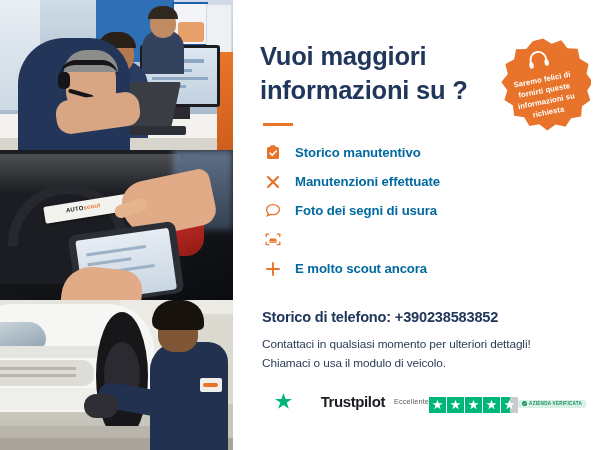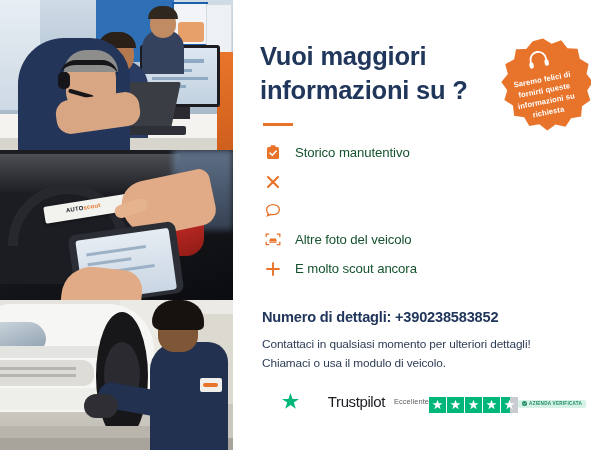--- a/index.html
+++ b/index.html
@@ -89,36 +89,36 @@
   
   .content { flex:1; position:relative; background:#ffffff; padding:40px 27px 0 27px; }
 
   .headline { font-size:25.5px; font-weight:bold; color:#20365b; line-height:1.32; letter-spacing:-.2px; max-width:215px; }
   .divider { width:30px; height:3px; background:#e8732a; margin:16px 0 12px 3px; }
 
   .features { list-style:none; margin:0 0 0 2px; }
   .feature { display:flex; align-items:center; height:29px; }
   .feature .ico { width:22px; height:20px; flex:0 0 22px; display:flex; align-items:center; justify-content:center; color:#e8732a; margin-right:11px; }
   .feature .ico svg { display:block; }
-  .feature .flabel { font-size:13.2px; color:#14532d; letter-spacing:-.1px; }
+  .feature .flabel { font-size:13.2px; color:#0369a1; letter-spacing:-.1px;font-weight:bold; }
 
   .phone { margin:26px 0 0 2px; font-size:14.6px; font-weight:bold; color:#20365b; letter-spacing:-.2px; }
   .sub { margin:10px 0 0 2px; font-size:11.8px; color:#2c3c55; line-height:1.55; letter-spacing:-.1px; }
 
   
   .badge { position:absolute; right:9px; top:36px; width:96px; height:96px; }
   .badge .burst { position:absolute; inset:0; }
   .badge .bcontent { position:absolute; inset:0; display:flex; flex-direction:column; align-items:center; justify-content:center; transform:rotate(-11deg); }
   .badge .hsicon { margin-bottom:2px; }
   .badge .btext { font-size:7.6px; font-weight:bold; color:#ffffff; text-align:center; line-height:1.45; letter-spacing:.1px; padding:0 8px; }
 
   
   .tp { position:absolute; right:14px; bottom:37px; display:flex; align-items:flex-end; gap:8px; }
   .tp-mark { display:flex; align-items:center; gap:3px; padding-bottom:3px; }
-  .tp-name { font-size:15px; font-weight:normal; color:#1c1c22; letter-spacing:-.4px;margin-left:26px; }
+  .tp-name { font-size:15px; font-weight:bold; color:#1c1c22; letter-spacing:-.4px;margin-left:26px; }
   .tp-right { display:flex; flex-direction:row; align-items:flex-start; }
   .tp-ecc { font-size:7.4px; color:#5b5b63; margin:0 0 2px 1px; letter-spacing:.1px; }
   .stars { display:flex; gap:1.5px; }
   .star { width:16.5px; height:16.5px; background:#00b67a; display:flex; align-items:center; justify-content:center; }
   .star.half { background:linear-gradient(90deg,#00b67a 52%,#c8cbcf 52%); }
   .verified { margin-top:3px; background:#d6f2e6; border-radius:2px; padding:1.5px 4px; display:flex; align-items:center; gap:2.5px; }
   .verified .vtxt { font-size:4.6px; font-weight:bold; color:#1b8a5f; letter-spacing:.25px; }
 </style>
 </head>
 <body>
@@ -228,62 +228,63 @@
       <li class="feature">
         <span class="ico">
           <svg width="16" height="16" viewBox="0 0 16 16">
               <g stroke="#e8732a" stroke-width="2.1" stroke-linecap="round">
                 <path d="M3 3l10 10"></path>
                 <path d="M13 3L3 13"></path>
               </g>
               <circle cx="8" cy="8" r="1.5" fill="#e8732a"></circle>
             </svg>
         </span>
+        <span class="flabel">Manutenzioni effettuate</span>
       </li>
 
       <li class="feature">
         <span class="ico">
           <svg width="16" height="15" viewBox="0 0 16 15">
               <path d="M8 1.6c3.6 0 6.4 2.2 6.4 5s-2.8 5-6.4 5c-.8 0-1.5-.1-2.2-.3L2.4 12.8l.9-2.3C2.2 9.6 1.6 8.4 1.6 6.6c0-2.8 2.8-5 6.4-5z" fill="none" stroke="#e8732a" stroke-width="1.3"></path>
             </svg>
         </span>
+        <span class="flabel">Foto dei segni di usura</span>
       </li>
 
       <li class="feature">
         <span class="ico">
           <svg width="16" height="15" viewBox="0 0 16 15">
               <g stroke="#e8732a" stroke-width="1.3" fill="none" stroke-linecap="round">
                 <path d="M1.2 4.6V2.2h2.6"></path>
                 <path d="M14.8 4.6V2.2h-2.6"></path>
                 <path d="M1.2 10.2v2.4h2.6"></path>
                 <path d="M14.8 10.2v2.4h-2.6"></path>
               </g>
               <path d="M4.3 9.4h7.4v1.4H4.3z" fill="#e8732a"></path>
               <path d="M5.1 6.4h5.8l.9 2.6H4.2z" fill="#e8732a"></path>
             </svg>
         </span>
-        <span class="flabel">Altre foto del veicolo</span>
       </li>
 
       <li class="feature">
         <span class="ico">
           <svg width="16" height="16" viewBox="0 0 16 16">
               <g stroke="#e8732a" stroke-width="1.9" stroke-linecap="round">
                 <path d="M8 2v12"></path>
                 <path d="M2 8h12"></path>
               </g>
             </svg>
         </span>
         <span class="flabel">E molto scout ancora</span>
       </li>
 
     </ul>
 
     <div class="phone">
-      <span>Numero di dettagli:</span>
+      <span>Storico di telefono:</span>
       <span>+390238583852</span>
     </div>
 
     <div class="sub">
       <div>Contattaci in qualsiasi momento per ulteriori dettagli!</div>
       <div>Chiamaci o usa il modulo di veicolo.</div>
     </div>
 
     <div class="badge">
       <svg class="burst" viewBox="0 0 100 100">

